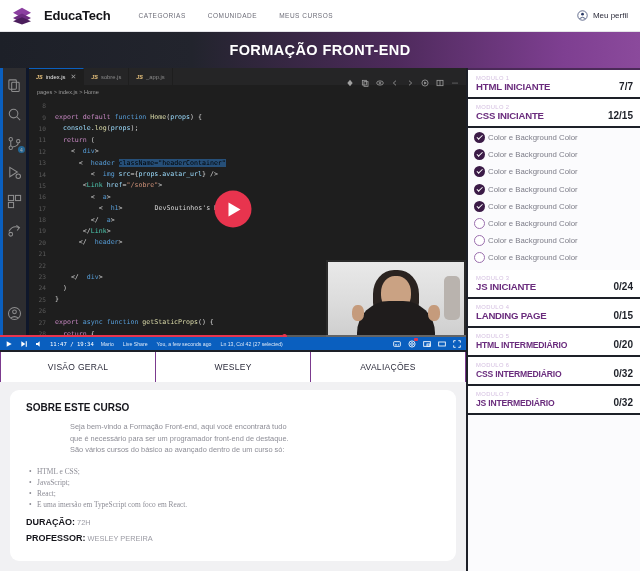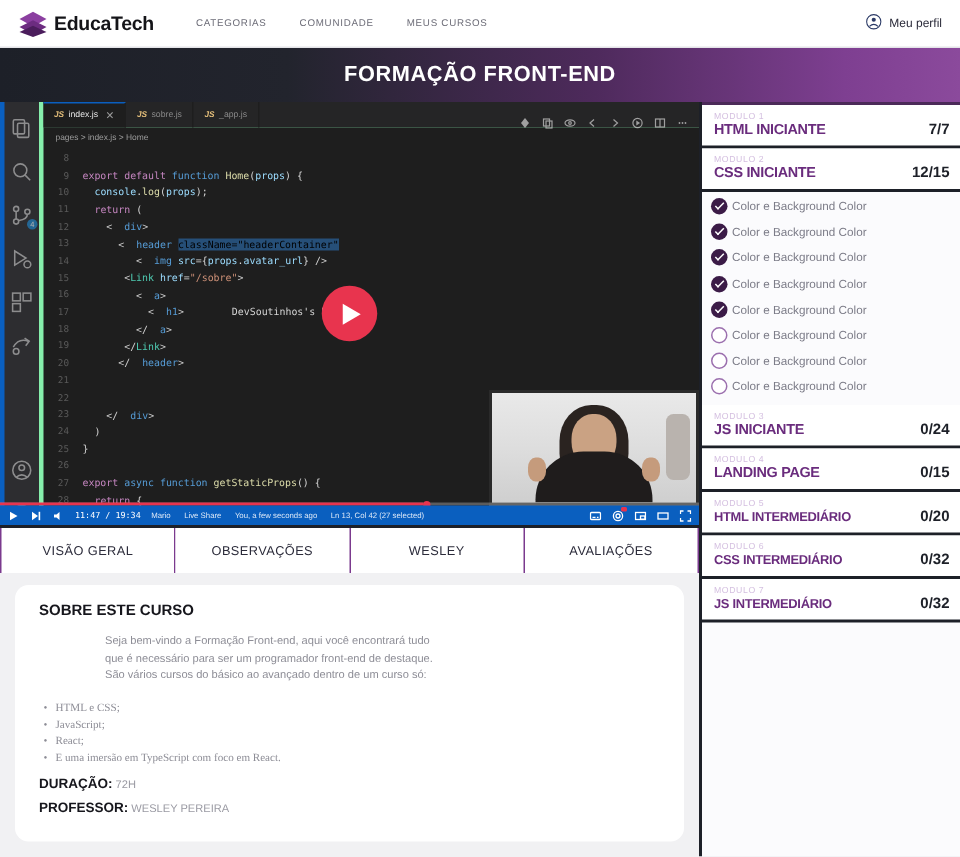--- a/index.html
+++ b/index.html
@@ -11,21 +11,21 @@
   }
   .app { position: relative; width: 640px; height: 571px; }
 
   
   .navbar {
     height: 32px; background: #ffffff;
     display: flex; align-items: center;
     padding: 0 12px;
     border-bottom: 1px solid #e4e4e8;
   }
-  .brand { display: flex; align-items: center; gap: 4px; }
+  .brand { display: flex; align-items: center; gap: 12px; }
   .brand-mark { width: 20px; height: 18px; position: relative; }
   .brand-name { font-size: 13px; font-weight: bold; color: #141418; letter-spacing: -0.2px; }
   .nav-links { display: flex; gap: 22px; margin-left: 28px; }
   .nav-link { font-size: 6.5px; letter-spacing: 0.5px; color: #6d6d78; }
   .profile { margin-left: auto; display: flex; align-items: center; gap: 5px; }
   .profile-label { font-size: 8px; color: #2b2b3a; }
 
   
   .banner {
     height: 36px;
@@ -41,21 +41,21 @@
   .left-col { width: 466px; display: flex; flex-direction: column; }
   .right-col {
     width: 174px; background: #fbfbfd;
     border-left: 2px solid #1d2028;
     display: flex; flex-direction: column;
   }
 
   
   .video {
     position: relative; height: 282px; width: 466px;
-    background: #86efac; overflow: hidden; text-decoration: underline;
+    background: #0f172a; overflow: hidden; text-decoration: underline;
   }
   .vs-activity {
     position: absolute; left: 0; top: 0; bottom: 0; width: 26px;
     background: #2d2d30; border-left: 3px solid #0a5fbf;
     display: flex; flex-direction: column; align-items: center;
     padding-top: 10px; gap: 14px;
   }
   .vs-ic { width: 15px; height: 15px; opacity: .62; position: relative; }
   .vs-ic svg { width: 15px; height: 15px; stroke: #c8c8c8; fill: none; stroke-width: 1.1; }
   .vs-badge {
@@ -460,21 +460,20 @@
                   <polyline points="11,8 11,11 8,11"></polyline>
                   <polyline points="4,11 1,11 1,8"></polyline>
                 </svg>
               </span>
           </span>
         </div>
       </div>
 
       <div class="tabs-row">
         <div class="tab-item">VISÃO GERAL</div>
-        <div class="tab-item">OBSERVAÇÕES</div>
         <div class="tab-item">WESLEY</div>
         <div class="tab-item">AVALIAÇÕES</div>
       </div>
 
       <div class="about-wrap">
         <div class="about-card">
           <div class="about-title">SOBRE ESTE CURSO</div>
           <div class="about-p">Seja bem-vindo a Formação Front-end, aqui você encontrará tudo</div>
           <div class="about-p">que é necessário para ser um programador front-end de destaque.</div>
           <div class="about-p">São vários cursos do básico ao avançado dentro de um curso só:</div>

